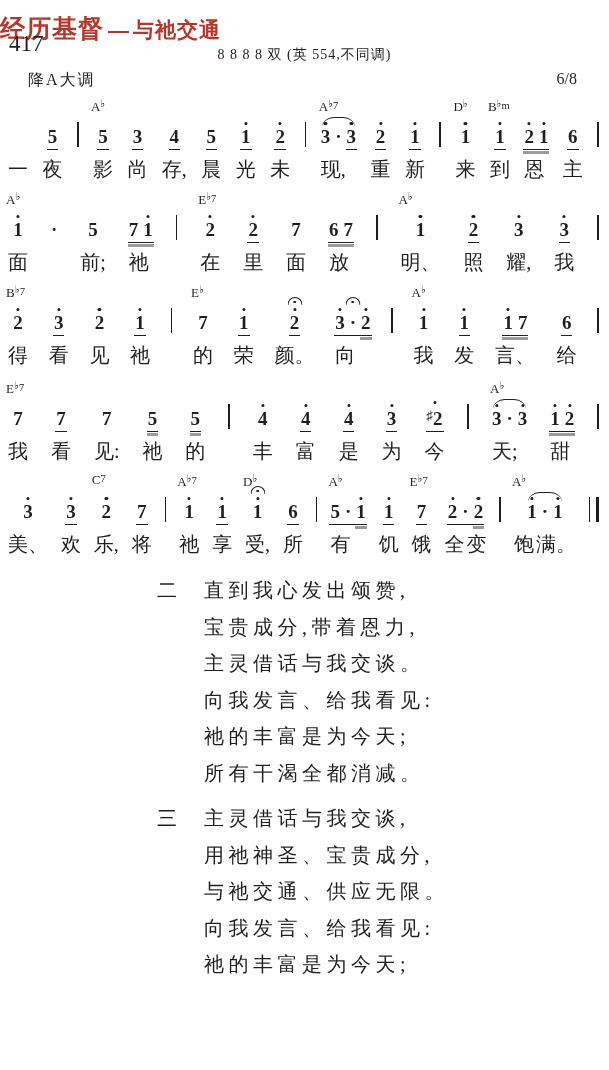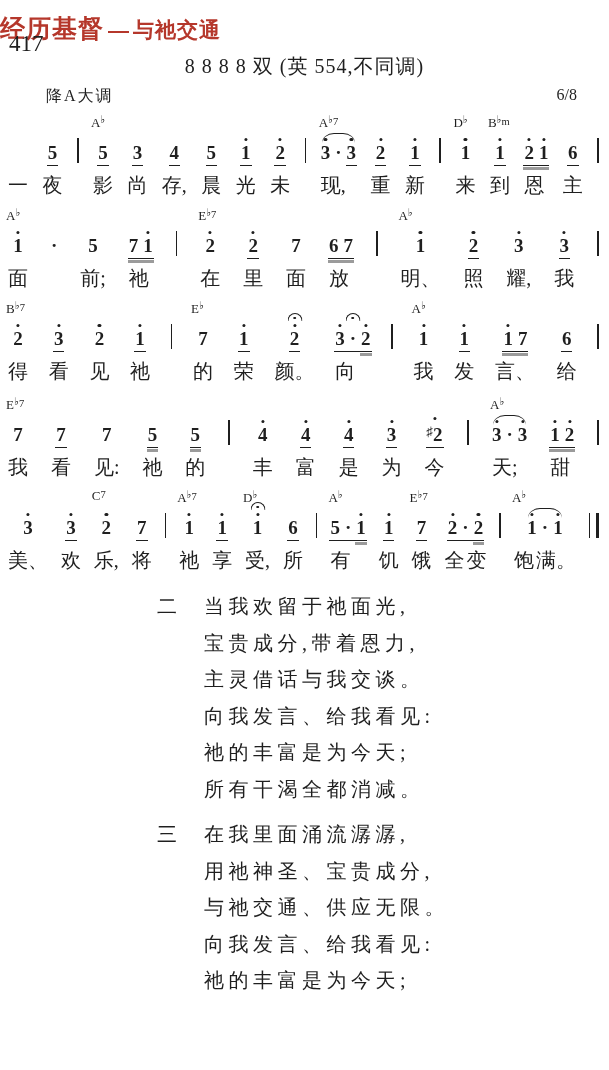--- a/index.html
+++ b/index.html
@@ -12,22 +12,22 @@
   .hymn-number{
     position:absolute;left:9px;top:3px;font-size:23px;font-weight:normal;
     font-family:"Liberation Serif",serif;
     margin-top:28px;
   }
   .title-row{text-align:left;padding-top:12px;height:34px;
     font-family:"Liberation Sans","DejaVu Sans",sans-serif;font-weight:bold;}
   .title-main{font-size:25px;letter-spacing:1px;}
   .title-dash{font-size:21px;padding:0 4px;}
   .title-sub{font-size:21px;letter-spacing:1px;}
-  .meter-row{text-align:center;font-size:20px;margin-top:7px;letter-spacing:1px;}
-  .key-row{display:flex;justify-content:space-between;margin:6px 32px 0 46px;
+  .meter-row{text-align:center;font-size:14px;letter-spacing:1px;}
+  .key-row{display:flex;justify-content:space-between;margin:6px 32px 0 28px;
     font-size:16px;}
   .key-sig{letter-spacing:2px;}
   
   #music{margin-top:6px;}
   .mline{display:flex;justify-content:space-between;align-items:flex-end;
     margin:0 10px 7px 8px;}
   .cell{display:flex;flex-direction:column;align-items:center;}
   .chord{height:18px;font-size:13px;white-space:nowrap;align-self:flex-start;
     margin-left:-2px;}
   .flat{font-size:10.5px;vertical-align:4px;}
@@ -728,31 +728,31 @@
         </div>
         <div class="lyr"></div>
       </div>
     </div>
   </div>
 
 <div id="verses">
     <div class="verse">
       <div class="vnum">二</div>
       <div class="vlines">
-        <div class="vline">当我欢留于祂面光,</div>
+        <div class="vline">直到我心发出颂赞,</div>
         <div class="vline">宝贵成分,带着恩力,</div>
         <div class="vline">主灵借话与我交谈。</div>
         <div class="vline">向我发言、给我看见:</div>
         <div class="vline">祂的丰富是为今天;</div>
         <div class="vline">所有干渴全都消减。</div>
       </div>
     </div>
     <div class="verse">
       <div class="vnum">三</div>
       <div class="vlines">
-        <div class="vline">在我里面涌流潺潺,</div>
+        <div class="vline">主灵借话与我交谈,</div>
         <div class="vline">用祂神圣、宝贵成分,</div>
         <div class="vline">与祂交通、供应无限。</div>
         <div class="vline">向我发言、给我看见:</div>
         <div class="vline">祂的丰富是为今天;</div>
       </div>
     </div>
   </div>
 
 </body></html>

